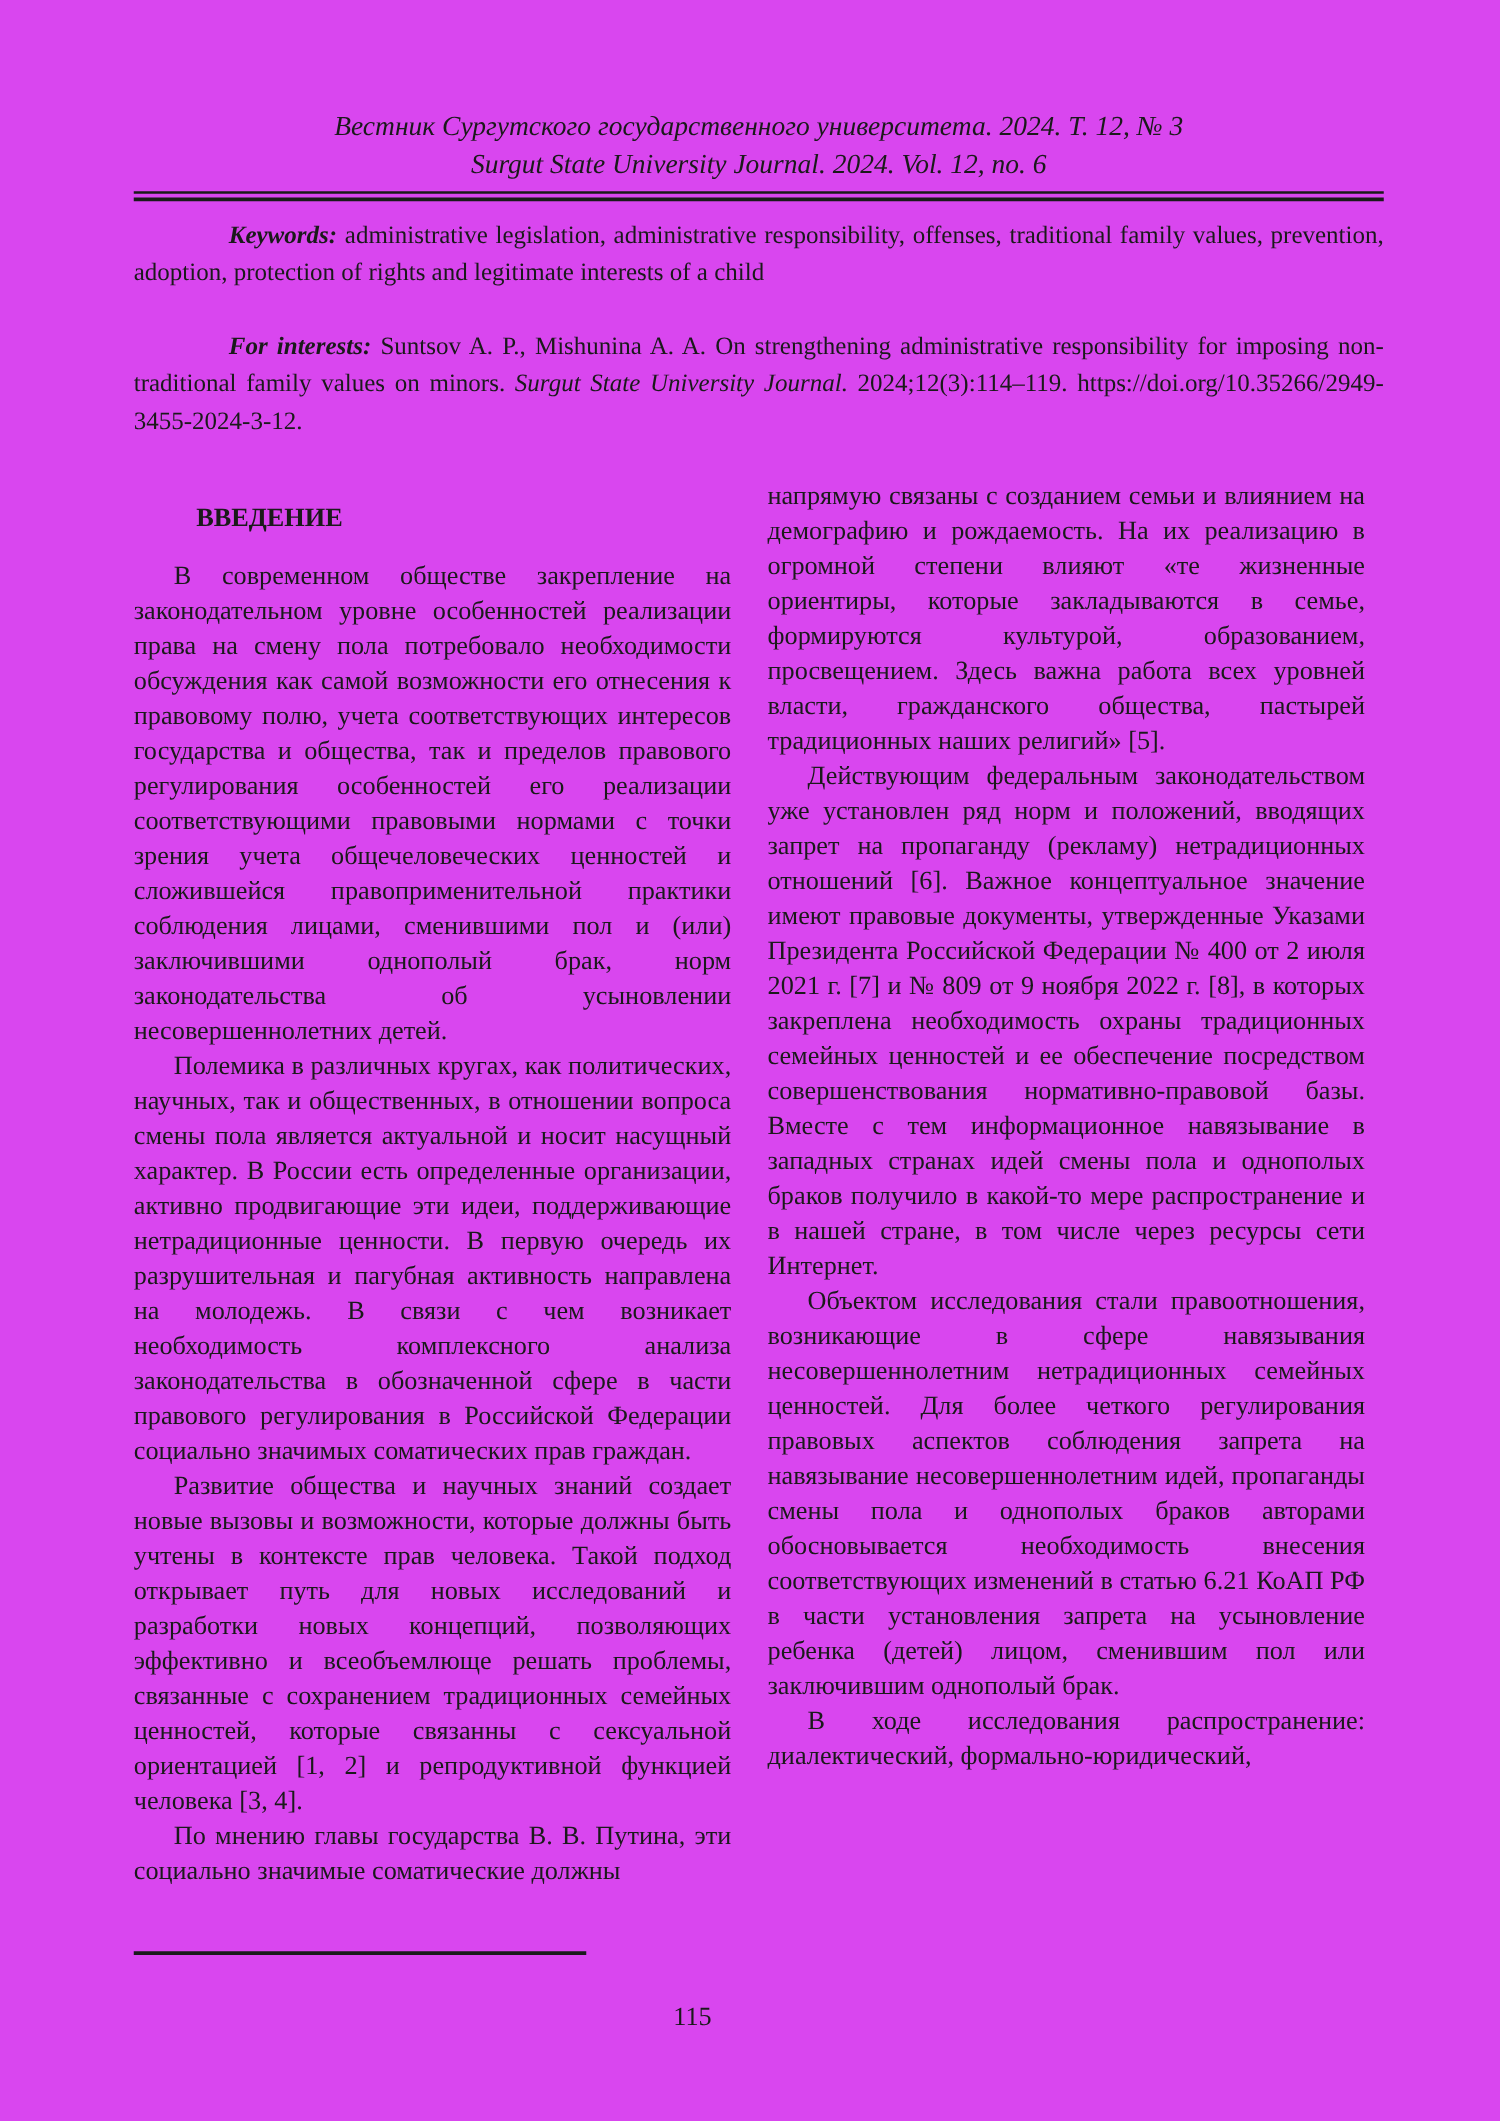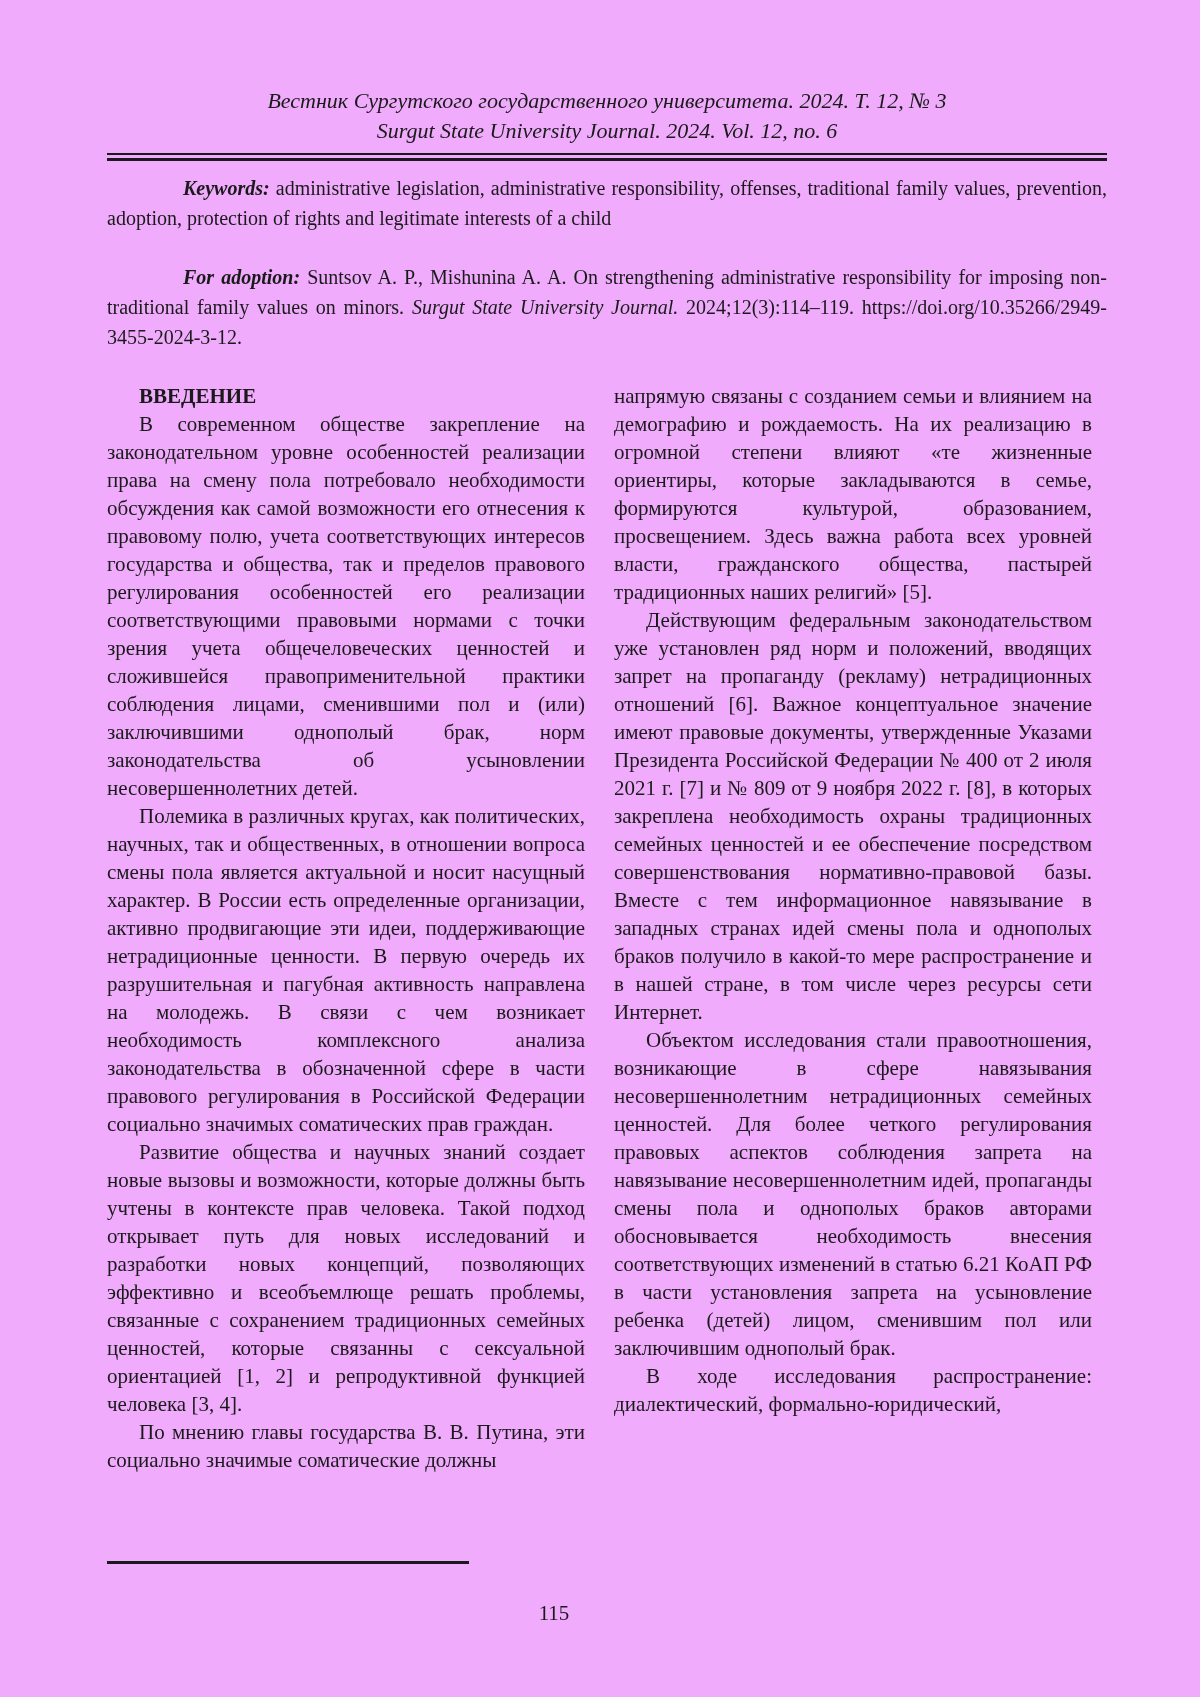--- a/index.html
+++ b/index.html
@@ -1,19 +1,19 @@
 <!DOCTYPE html>
 <html><head>
 <meta charset="utf-8">
 <style>
   html,body{margin:0;padding:0;background:#e8e8e8;}
   .page{
     position:relative;
     width:1200px;height:1697px;
-    background:#f0abfc;
+    background:#d946ef;
     color:#1a1a1a;
     font-family:"Liberation Serif","DejaVu Serif",serif;
     overflow:hidden;
     margin:0 auto;
   }
   .content{position:absolute;left:107px;top:0;width:1000px;}
   .jheader{padding-top:86px;text-align:center;font-style:italic;font-size:22px;line-height:30px;}
   .double-rule{
     margin-top:7px;height:3px;
     border-top:2px solid #1a1a1a;
@@ -31,21 +31,21 @@
   .cols{
     display:flex;gap:29px;margin-top:30px;
     height:1196px;overflow:hidden;
   }
   .col{width:478px;flex:0 0 478px;
     font-size:21px;line-height:28px;text-align:justify;
     hyphens:auto;-webkit-hyphens:auto;
   }
   .sec-heading{
     font-weight:bold;font-size:21px;line-height:28px;
-    margin:0;text-indent:32px;text-align:left;
+    margin:18px;text-indent:32px;text-align:left;
   }
   .sec-heading.spaced{margin-top:28px;}
   .para{text-align:justify;}
   .para.indent{text-indent:32px;}
   .footnote-rule{
     position:absolute;left:107px;top:1561px;width:362px;
     border-top:3px solid #1a1a1a;height:0;
   }
   .footnote{
     position:absolute;left:107px;top:1576px;
@@ -64,21 +64,21 @@
 
     <header class="jheader">
       <div>Вестник Сургутского государственного университета. 2024. Т. 12, № 3</div>
       <div>Surgut State University Journal. 2024. Vol. 12, no. 6</div>
     </header>
 
     <div class="double-rule"></div>
 
     <p class="meta keywords" lang="en"><span class="lbl">Keywords:</span> <span>administrative legislation, administrative responsibility, offenses, traditional family values, prevention, adoption, protection of rights and legitimate interests of a child</span></p>
 
-    <p class="meta citation" lang="en"><span class="lbl">For adoption:</span> <span>Suntsov A. P., Mishunina A. A. On strengthening administrative responsibility for imposing non-traditional family values on minors.</span> <span class="jit">Surgut State University Journal.</span> <span>2024;12(3):114–119. https://doi.org/10.35266/2949-3455-2024-3-12.</span></p>
+    <p class="meta citation" lang="en"><span class="lbl">For interests:</span> <span>Suntsov A. P., Mishunina A. A. On strengthening administrative responsibility for imposing non-traditional family values on minors.</span> <span class="jit">Surgut State University Journal.</span> <span>2024;12(3):114–119. https://doi.org/10.35266/2949-3455-2024-3-12.</span></p>
 
     <div class="cols" lang="ru">
 
       <div class="col">
         <h2 class="sec-heading">ВВЕДЕНИЕ</h2>
         <p class="para indent">В современном обществе закрепление на законодательном уровне особенностей реализации права на смену пола потребовало необходимости обсуждения как самой возможности его отнесения к правовому полю, учета соответствующих интересов государства и общества, так и пределов правового регулирования особенностей его реализации соответствующими правовыми нормами с точки зрения учета общечеловеческих ценностей и сложившейся правоприменительной практики соблюдения лицами, сменившими пол и (или) заключившими однополый брак, норм законодательства об усыновлении несовершеннолетних детей.</p>
         <p class="para indent">Полемика в различных кругах, как политических, научных, так и общественных, в отношении вопроса смены пола является актуальной и носит насущный характер. В России есть определенные организации, активно продвигающие эти идеи, поддерживающие нетрадиционные ценности. В первую очередь их разрушительная и пагубная активность направлена на молодежь. В связи с чем возникает необходимость комплексного анализа законодательства в обозначенной сфере в части правового регулирования в Российской Федерации социально значимых соматических прав граждан.</p>
         <p class="para indent">Развитие общества и научных знаний создает новые вызовы и возможности, которые должны быть учтены в контексте прав человека. Такой подход открывает путь для новых исследований и разработки новых концепций, позволяющих эффективно и всеобъемлюще решать проблемы, связанные с сохранением традиционных семейных ценностей, которые связанны с сексуальной ориентацией [1, 2] и репродуктивной функцией человека [3, 4].</p>
         <p class="para indent">По мнению главы государства В. В. Путина, эти социально значимые соматические должны</p>
       </div>

